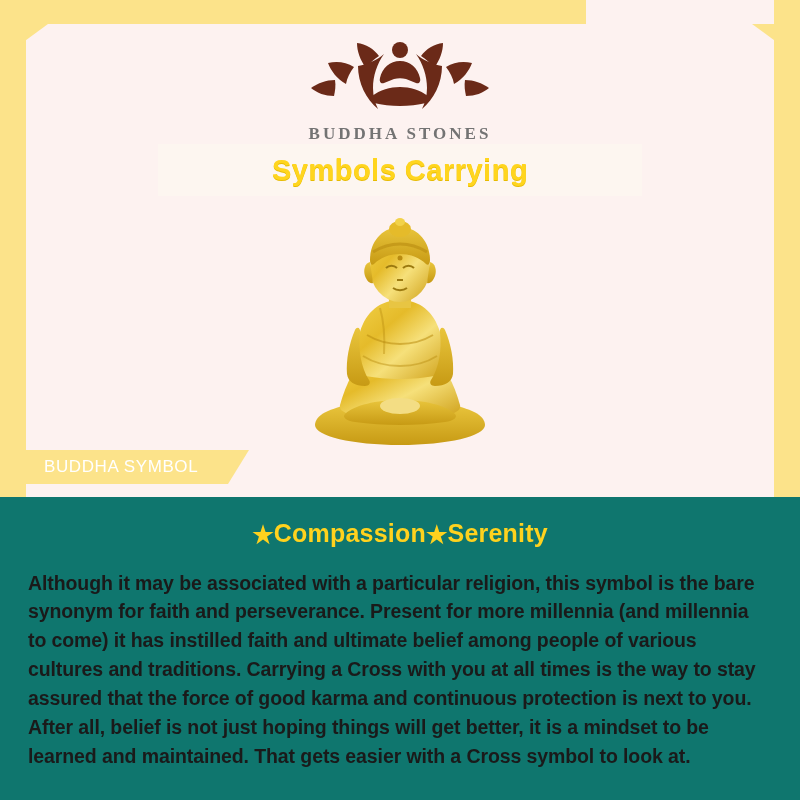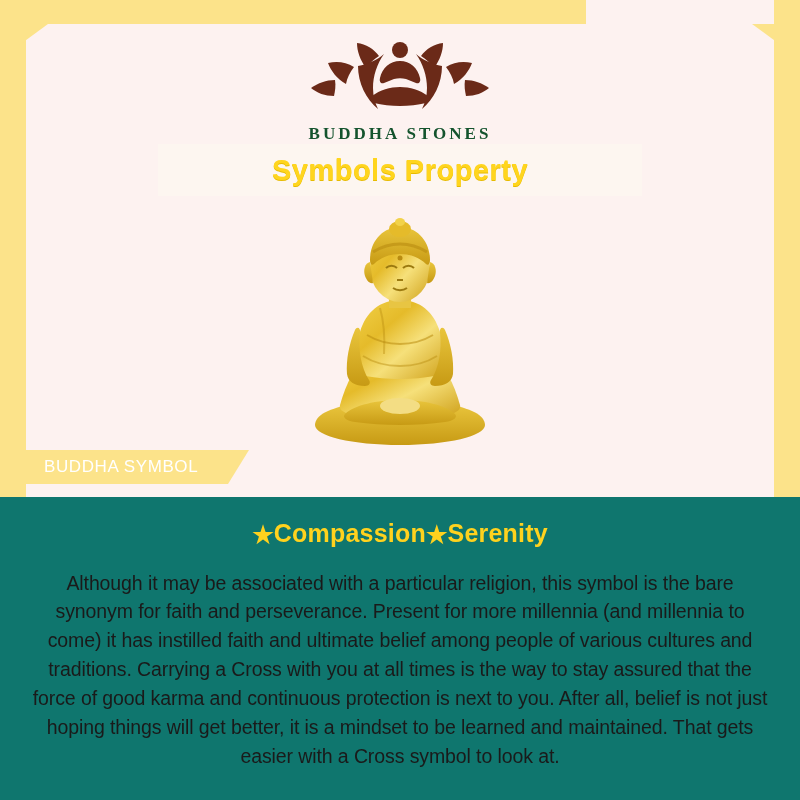--- a/index.html
+++ b/index.html
@@ -64,21 +64,21 @@
   }
   .brand-logo {
     display: block;
     margin: 0 auto;
   }
   .brand-name {
     margin-top: 4px;
     font-size: 17px;
     letter-spacing: 3px;
     font-weight: bold;
-    color: #14532d;
+    color: #737373;
     font-family: "Liberation Serif", serif;
   }
 
   
   .title-banner {
     position: absolute;
     left: 158px;
     top: 144px;
     width: 484px;
     height: 52px;
@@ -149,22 +149,23 @@
   }
   .subtitle .star {
     color: #ffd21e;
     font-size: 24px;
     vertical-align: -1px;
   }
   .body-text {
     font-size: 19.5px;
     line-height: 1.48;
     color: #1a1a1a;
-    text-align: center;
+    text-align: left;
     letter-spacing: -0.1px;
+    font-weight: bold;
   }
 </style>
 </head>
 <body>
 
 <div class="page">
 
   <div class="corner corner-tl-v"></div>
   <div class="corner corner-tr-v"></div>
   <div class="corner corner-top-band"></div>
@@ -190,21 +191,21 @@
           <circle cx="90" cy="26" r="8"></circle>
           <path d="M90 37c-10 0-18 7-20 17-1 4 1 6 4 5l10-4c4-1 8-1 12 0l10 4c3 1 5-1 4-5-2-10-10-17-20-17z"></path>
           <path d="M62 72c8-6 18-9 28-9s20 3 28 9c3 2 2 6-2 7-8 2-17 3-26 3s-18-1-26-3c-4-1-5-5-2-7z"></path>
         </g>
       </svg>
     </span>
     <div class="brand-name">BUDDHA STONES</div>
   </div>
 
   <div class="title-banner">
-    <div class="title-text">Symbols Property</div>
+    <div class="title-text">Symbols Carrying</div>
   </div>
 
   <div class="buddha-wrap">
     <svg width="230" height="285" viewBox="0 0 230 285" xmlns="http://www.w3.org/2000/svg">
       <defs>
         <linearGradient id="goldv" x1="0" y1="0" x2="1" y2="1">
           <stop offset="0%" stop-color="#f2d24a"></stop>
           <stop offset="35%" stop-color="#e5bb2a"></stop>
           <stop offset="60%" stop-color="#f6e07a"></stop>
           <stop offset="100%" stop-color="#cfa018"></stop>

